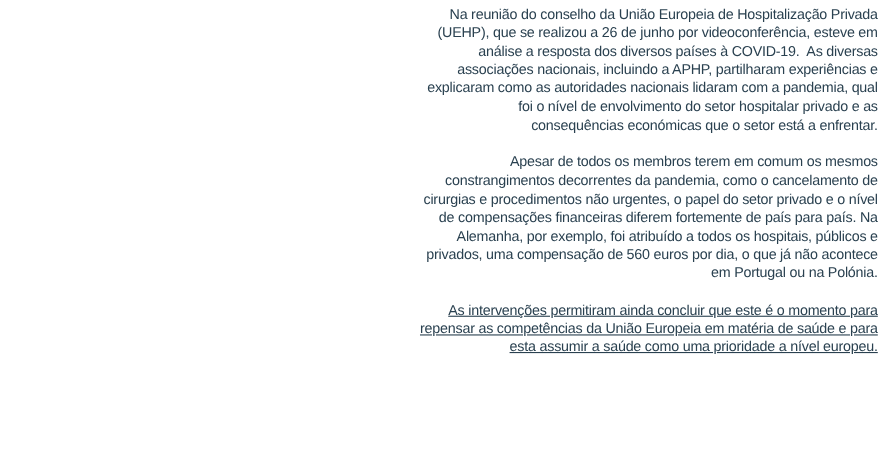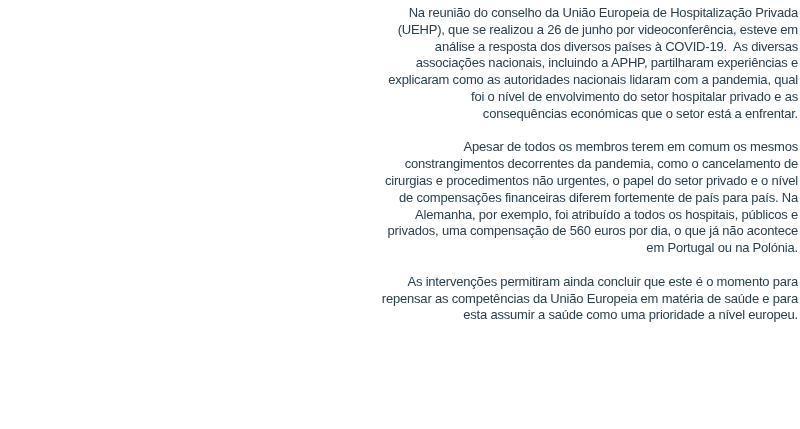--- a/index.html
+++ b/index.html
@@ -25,20 +25,21 @@
     letter-spacing: -0.2px;
     font-weight: 400;
     text-align: right;
   }
   .text-column p {
     margin: 0 0 16.8px 0;
     white-space: pre-wrap;
   }
   .text-column p:last-child {
     margin-bottom: 0;
+    text-decoration: underline;
   }
 </style>
 </head>
 <body>
 
 <div class="text-column">
   <p>Na reunião do conselho da União Europeia de Hospitalização Privada
 (UEHP), que se realizou a 26 de junho por videoconferência, esteve em
 análise a resposta dos diversos países à COVID-19.  As diversas
 associações nacionais, incluindo a APHP, partilharam experiências e

